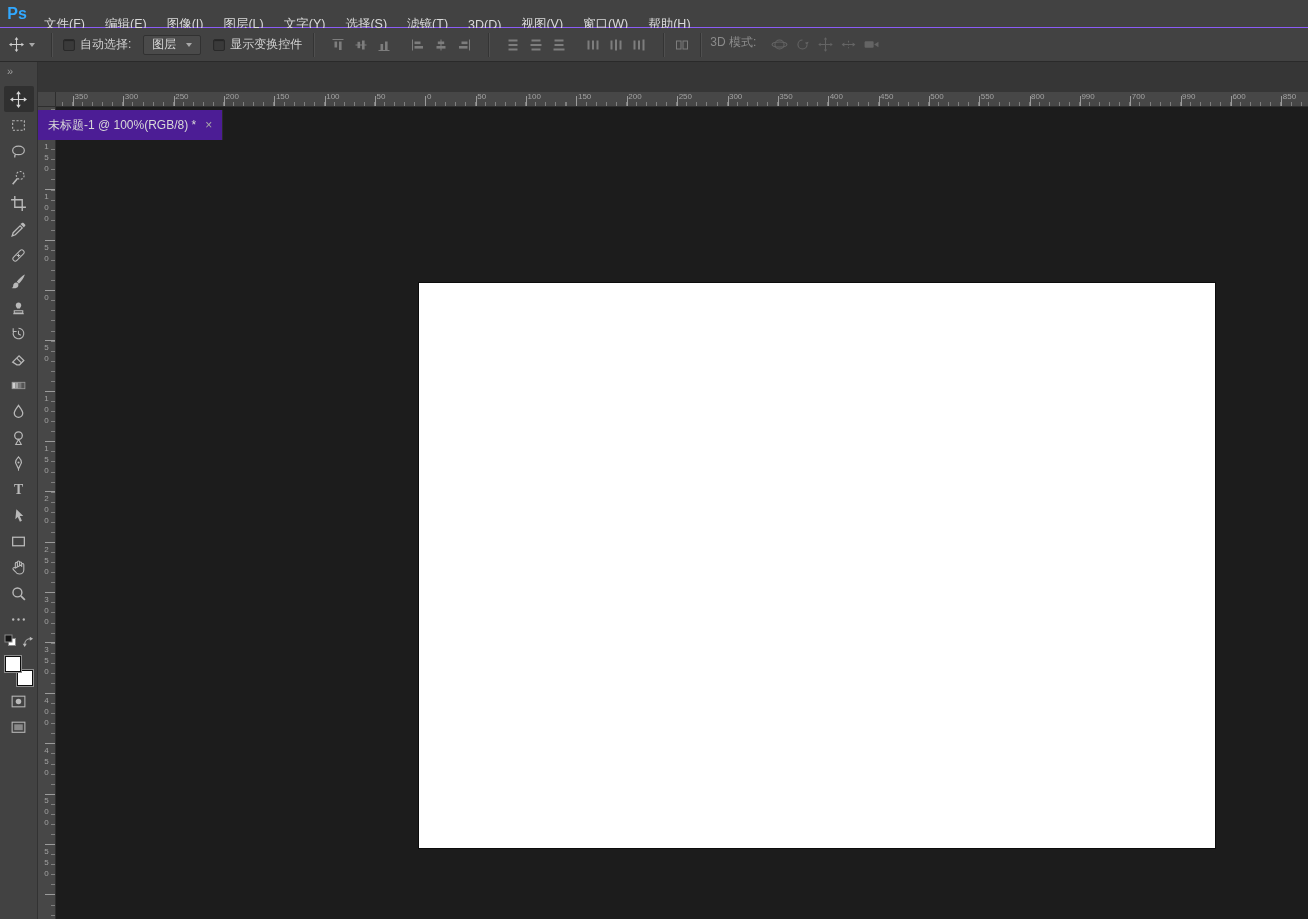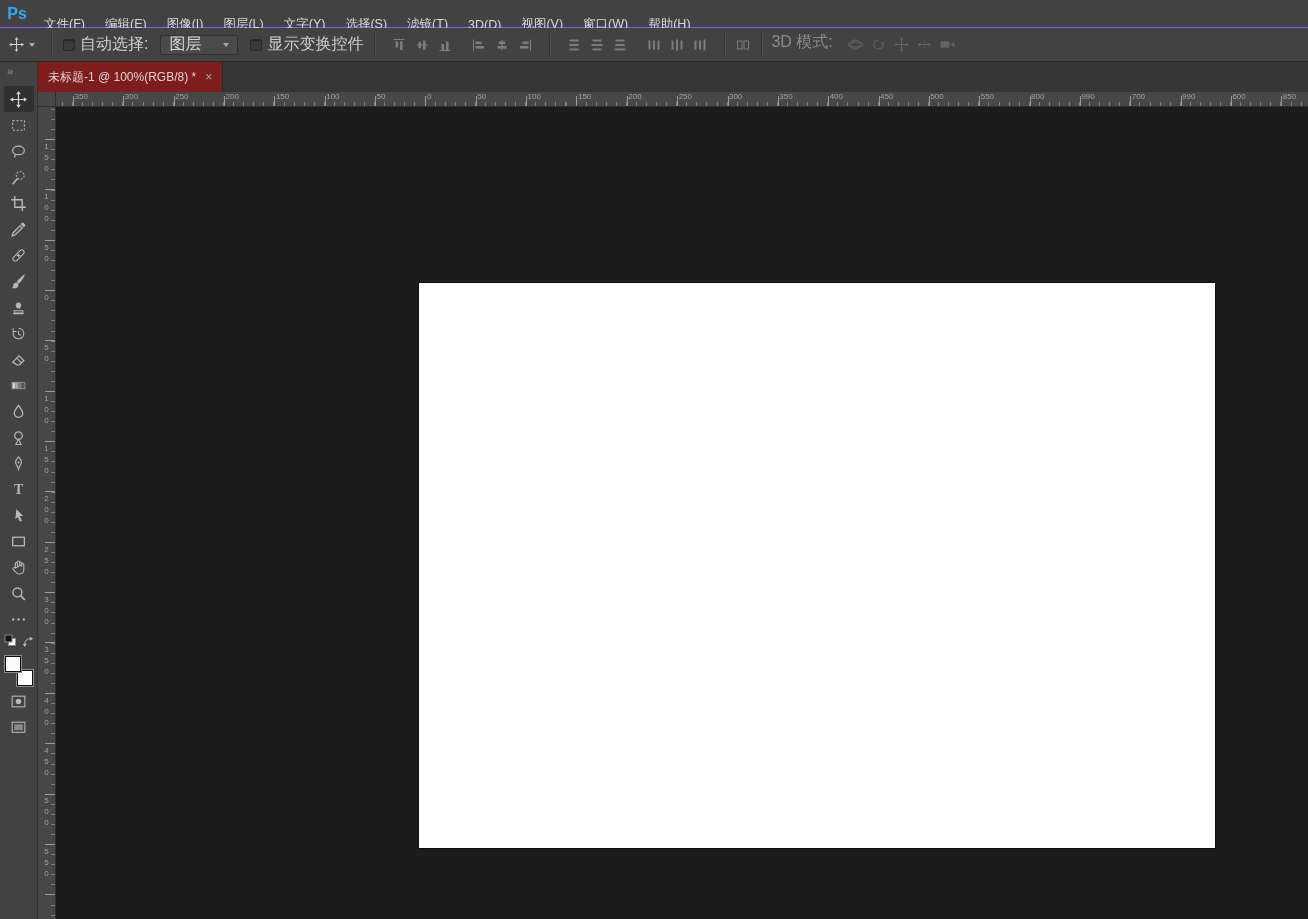--- a/index.html
+++ b/index.html
@@ -8,34 +8,34 @@
   button{background:none;border:0;padding:0;font:inherit;color:inherit;}
   #app{position:relative;width:1308px;height:919px;overflow:hidden;}
 
   
   .menubar{position:absolute;top:0;left:0;width:100%;height:28px;background:#424242;border-bottom:1px solid #8b5cf6;display:flex;align-items:stretch;font-size:12.5px;z-index:5;}
   .logo{width:34px;display:flex;align-items:center;justify-content:center;color:#31a8ff;font-weight:bold;font-size:16px;}
   .menus{display:flex;}
   .menu-item{display:flex;align-items:center;padding:0 10px;color:#dadada;white-space:nowrap;margin-top:22px;}
 
   
-  .optionsbar{position:absolute;top:28px;left:0;width:100%;height:34px;background:#424242;border-bottom:1px solid #2a2a2a;display:flex;align-items:center;font-size:16px;color:#cfcfcf;z-index:5;}
+  .optionsbar{position:absolute;top:28px;left:0;width:100%;height:34px;background:#424242;border-bottom:1px solid #2a2a2a;display:flex;align-items:center;font-size:12px;color:#cfcfcf;z-index:5;}
   .opt-tool{display:flex;align-items:center;gap:5px;padding:0 9px;}
   .vsep{width:1px;height:24px;background:#343434;box-shadow:1px 0 0 #4f4f4f;margin:0 7px;flex:none;}
   .opt-check{display:flex;align-items:center;gap:5px;margin:0 4px;white-space:nowrap;}
   .checkbox{display:inline-block;width:12px;height:12px;background:#3a3a3a;border:1px solid #292929;border-radius:2px;box-shadow:inset 0 1px 1px rgba(0,0,0,.4);flex:none;}
-  .dropdown{height:20px;margin:0 8px;padding:0 8px;background:#4a4a4a;border:1px solid #313131;border-radius:2px;display:flex;align-items:center;gap:22px;color:#d6d6d6;}
+  .dropdown{height:20px;margin:0 8px;padding:0 8px;background:#4a4a4a;border:1px solid #313131;border-radius:2px;display:flex;align-items:center;gap:10px;color:#d6d6d6;}
   .caret{width:0;height:0;border-left:3.5px solid transparent;border-right:3.5px solid transparent;border-top:4px solid #a8a8a8;}
   .ogroup{display:flex;gap:1px;margin:0 6px;flex:none;}
   .obtn{width:22px;height:24px;display:flex;align-items:center;justify-content:center;flex:none;}
   .dim-label{color:#8b8b8b;margin:0 6px 5px 2px;white-space:nowrap;}
 
   
   .tabstrip{position:absolute;top:62px;left:38px;right:0;height:30px;background:#363636;display:flex;z-index:4;}
-  .tab{height:30px;background:#7f1d1d;display:flex;align-items:center;padding:0 10px;font-size:12px;color:#d8d8d8;border-right:1px solid #2b2b2b;white-space:nowrap;}
+  .tab{height:30px;background:#4c1d95;display:flex;align-items:center;padding:0 10px;font-size:12px;color:#d8d8d8;border-right:1px solid #2b2b2b;white-space:nowrap;margin-top:48px;}
   .tab-close{margin-left:9px;color:#a9a9a9;font-size:12px;}
 
   
   .toolbar{position:absolute;top:62px;left:0;width:38px;bottom:0;background:#424242;border-right:1px solid #323232;display:flex;flex-direction:column;align-items:center;z-index:4;}
   .panel-collapse{width:100%;height:16px;padding:1px 0 0 7px;font-size:11px;color:#9c9c9c;text-align:left;}
   .tools{margin-top:8px;display:flex;flex-direction:column;align-items:center;}
   .tool{width:30px;height:26px;display:flex;align-items:center;justify-content:center;border-radius:2px;}
   .tool.selected{background:#303030;}
   .mini-colors{width:30px;height:18px;display:flex;align-items:center;justify-content:space-between;margin-top:2px;}
   .swatches{position:relative;width:28px;height:30px;margin:4px 0 2px;}

